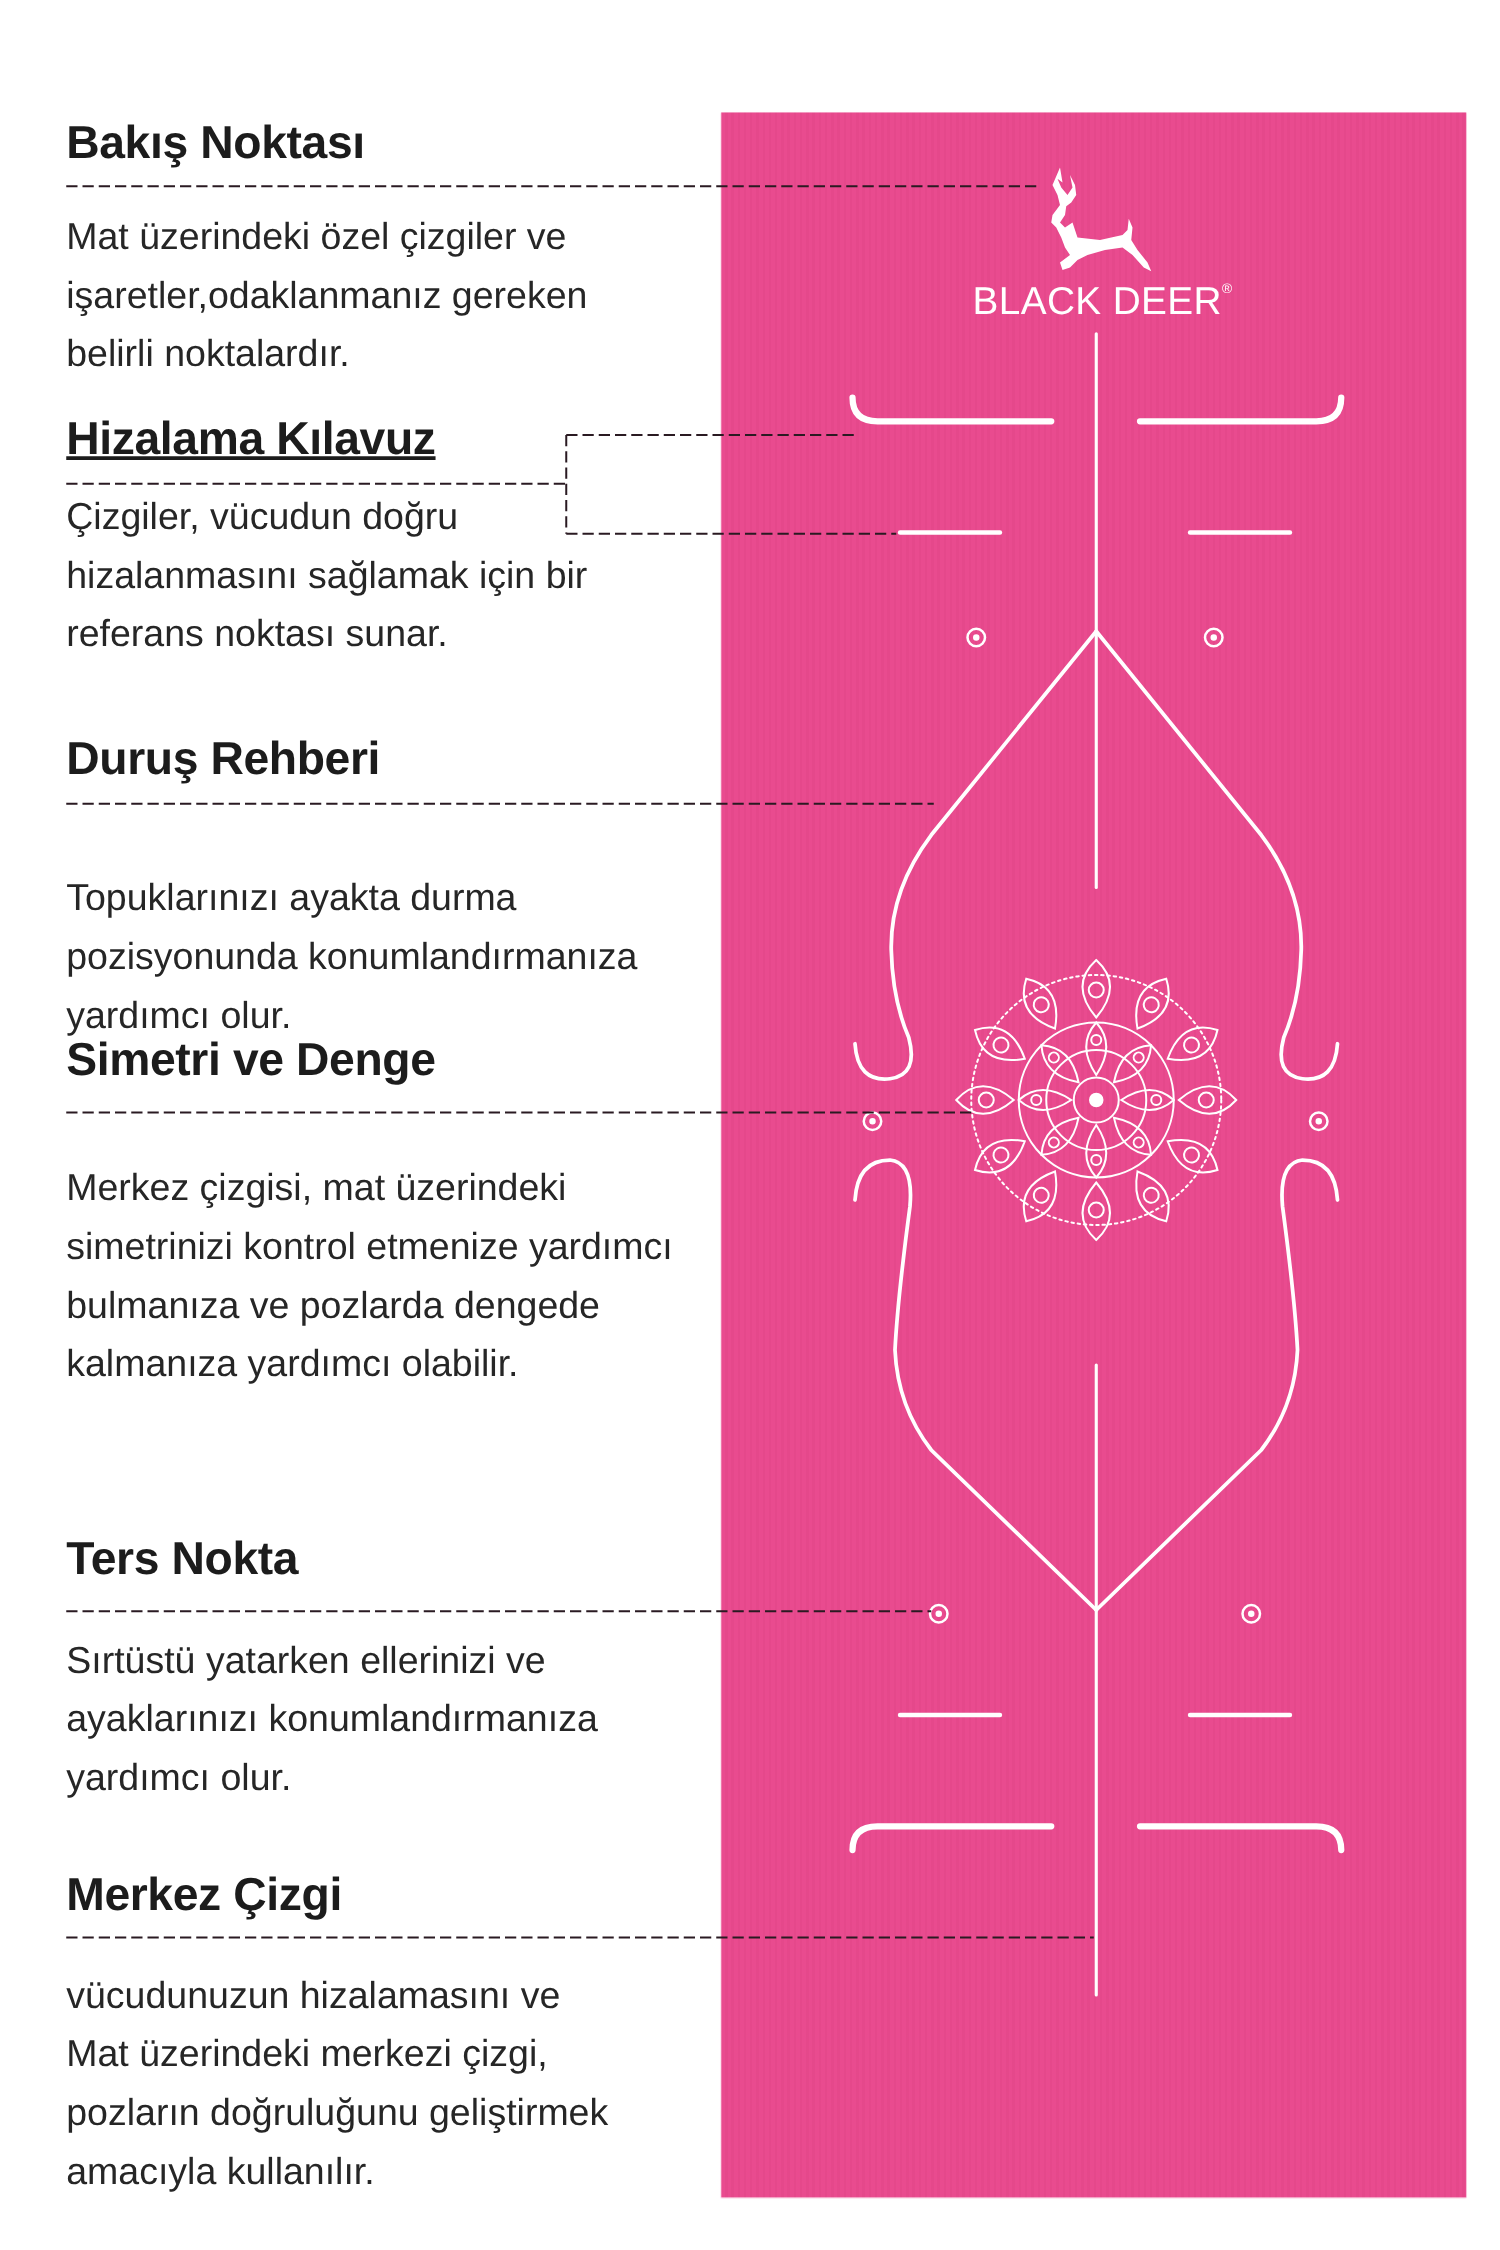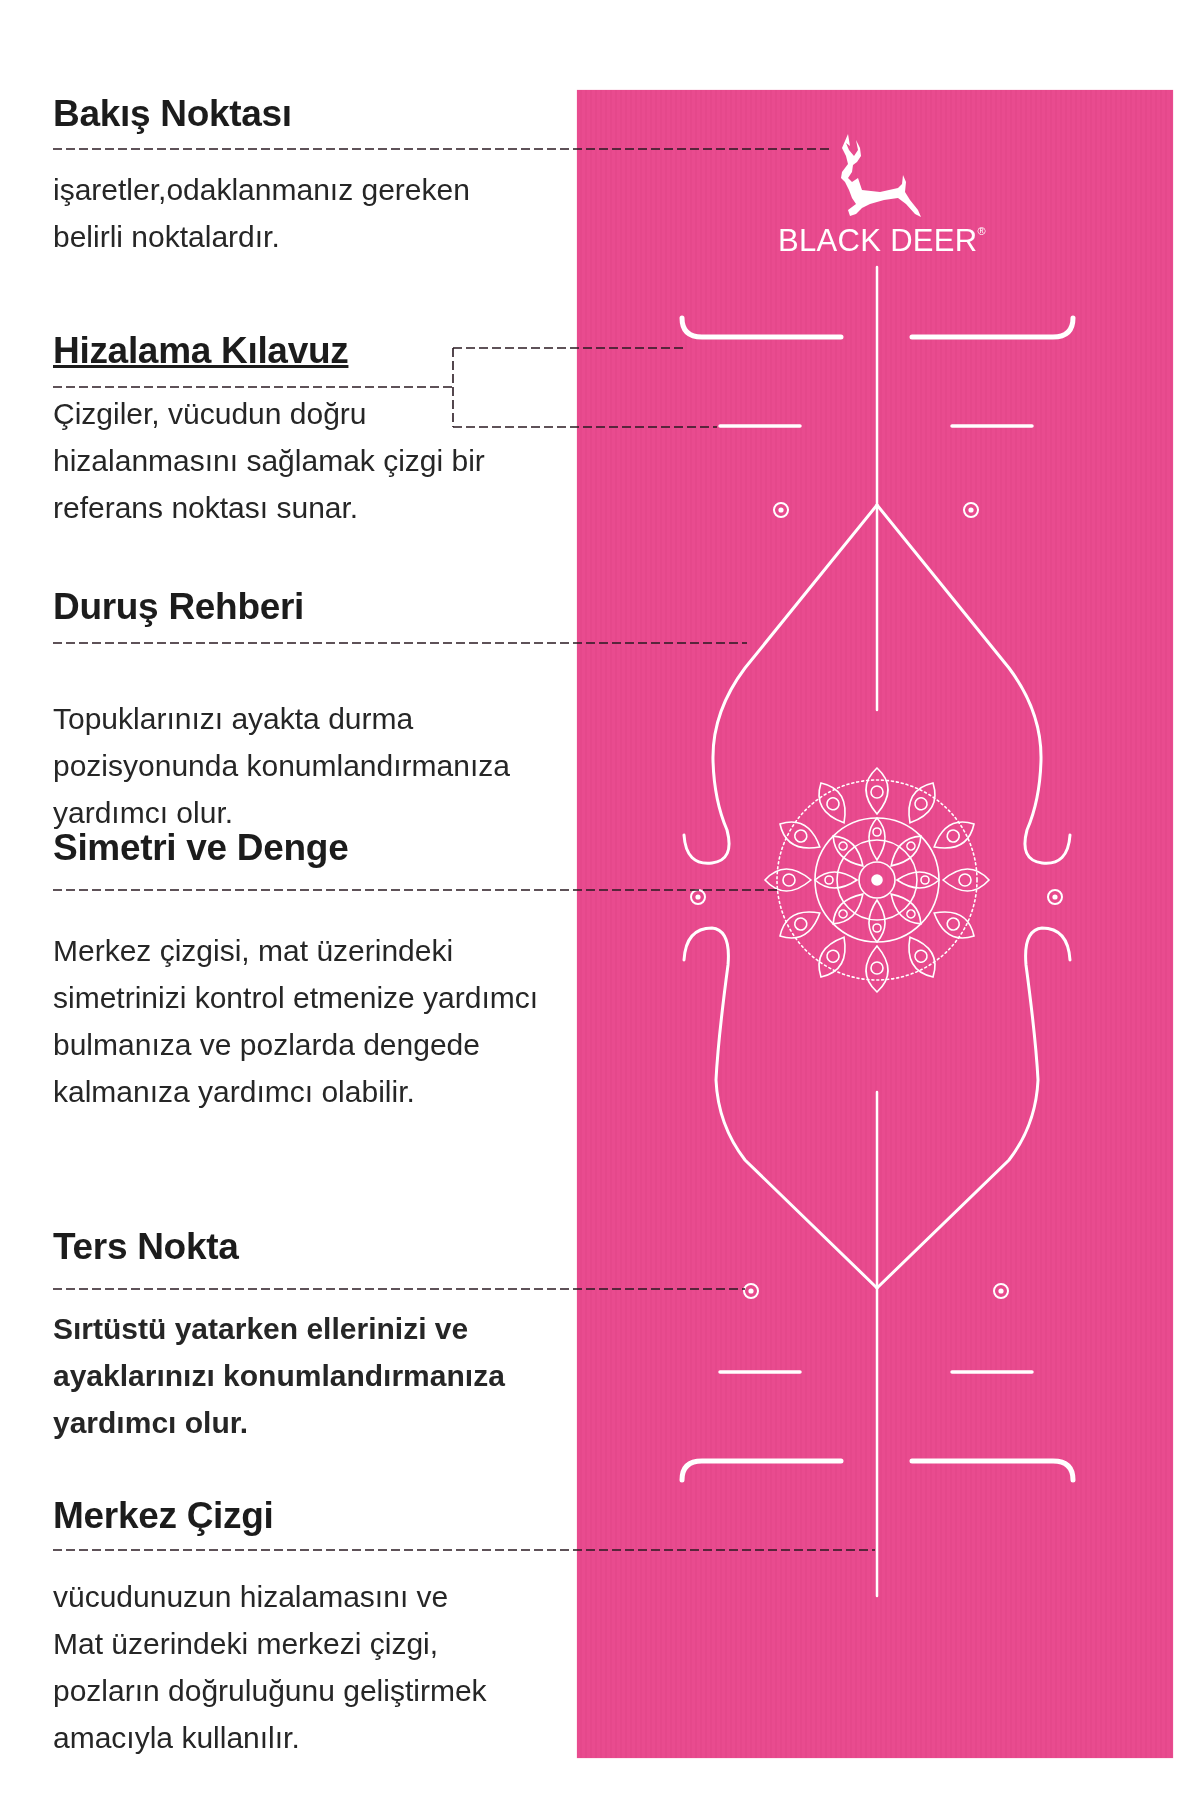--- a/index.html
+++ b/index.html
@@ -136,30 +136,31 @@
     <line x1="53" y1="1289" x2="745" y2="1289"></line>
     <line x1="53" y1="1550" x2="875" y2="1550"></line>
   </g>
 </svg>
 
 <div class="brand"><span>BLACK DEER</span><sup>®</sup></div>
 
 <div>
   <div class="heading" style="top:93px;">Bakış Noktası</div>
   <div class="body-text" style="top:166px;">
+    <span>Mat üzerindeki özel çizgiler ve</span>
     <span>işaretler,odaklanmanız gereken</span>
     <span>belirli noktalardır.</span>
   </div>
 </div>
 
 <div>
   <div class="heading" style="top:330px;text-decoration:underline;">Hizalama Kılavuz</div>
   <div class="body-text" style="top:390px;">
     <span>Çizgiler, vücudun doğru</span>
-    <span>hizalanmasını sağlamak çizgi bir</span>
+    <span>hizalanmasını sağlamak için bir</span>
     <span>referans noktası sunar.</span>
   </div>
 </div>
 
 <div>
   <div class="heading" style="top:586px;">Duruş Rehberi</div>
   <div class="body-text" style="top:647px;margin-top:48px;">
     <span>Topuklarınızı ayakta durma</span>
     <span>pozisyonunda konumlandırmanıza</span>
     <span>yardımcı olur.</span>
@@ -171,21 +172,21 @@
   <div class="body-text" style="top:927px;">
     <span>Merkez çizgisi, mat üzerindeki</span>
     <span>simetrinizi kontrol etmenize yardımcı</span>
     <span>bulmanıza ve pozlarda dengede</span>
     <span>kalmanıza yardımcı olabilir.</span>
   </div>
 </div>
 
 <div>
   <div class="heading" style="top:1226px;">Ters Nokta</div>
-  <div class="body-text" style="top:1305px;font-weight:bold;">
+  <div class="body-text" style="top:1305px;">
     <span>Sırtüstü yatarken ellerinizi ve</span>
     <span>ayaklarınızı konumlandırmanıza</span>
     <span>yardımcı olur.</span>
   </div>
 </div>
 
 <div>
   <div class="heading" style="top:1495px;">Merkez Çizgi</div>
   <div class="body-text" style="top:1573px;">
     <span>vücudunuzun hizalamasını ve</span>

